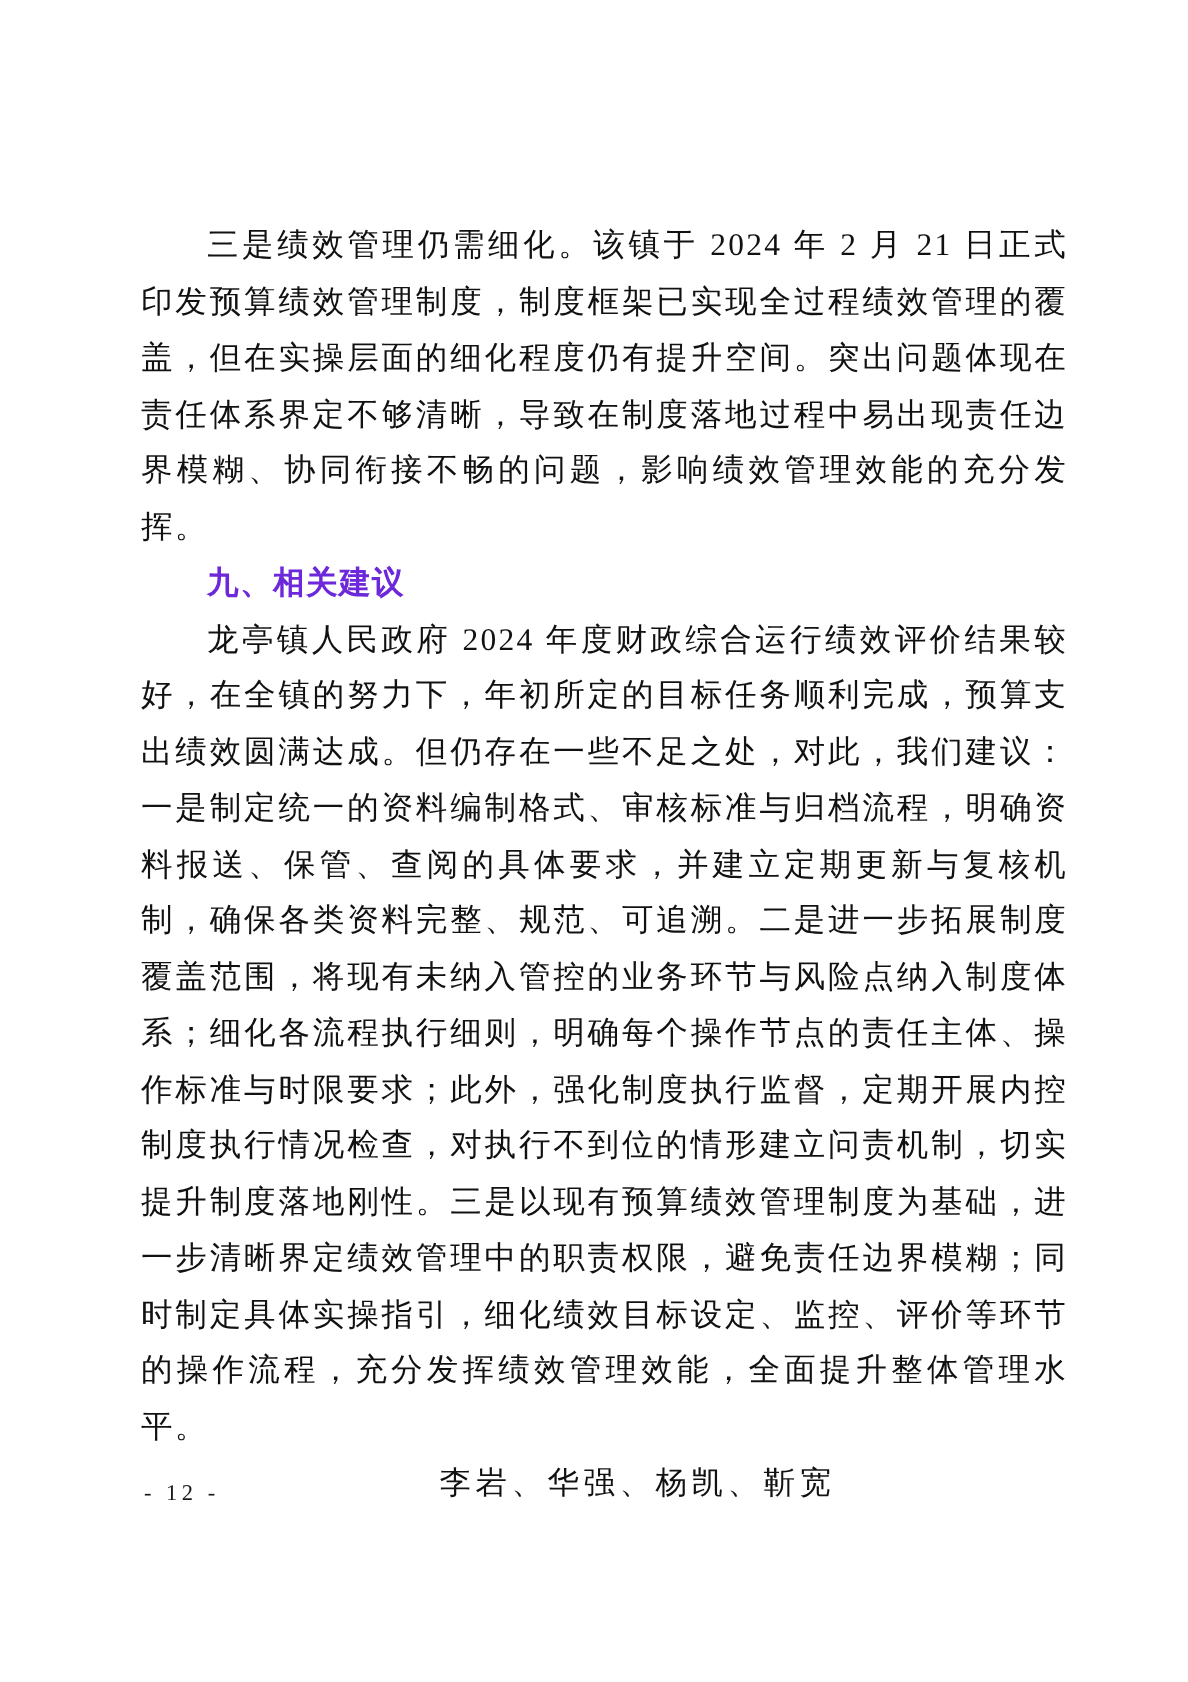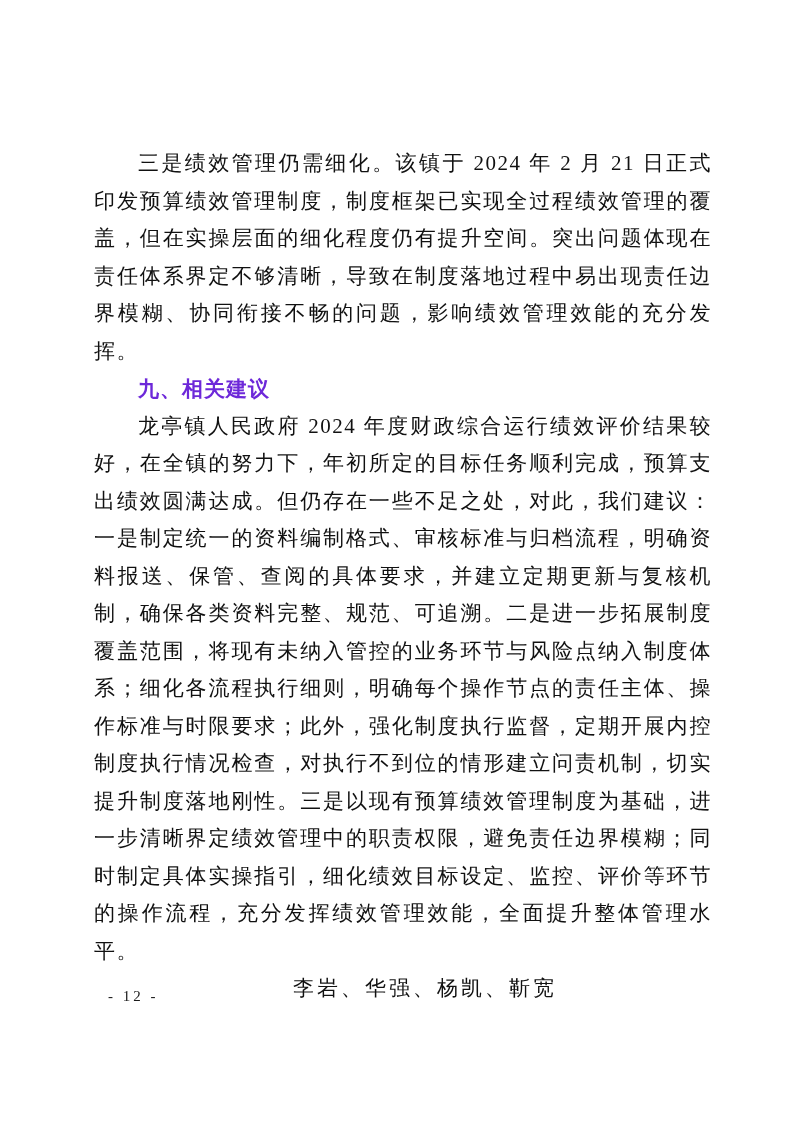--- a/index.html
+++ b/index.html
@@ -45,21 +45,21 @@
   .names-para {
     margin: 0;
     font-size: 21px;
     line-height: 37.5px;
     letter-spacing: 3px;
     text-indent: 44px;
     text-align: center;
   }
   .footer-pagenum {
     position: absolute;
-    left: 108px;
+    left: 96px;
     top: 988px;
     font-size: 15px;
     letter-spacing: 3px;
     color: #1a1a1a;
     font-family: "Liberation Serif", "DejaVu Serif", serif;
   }
 </style>
 </head>
 <body>
 

